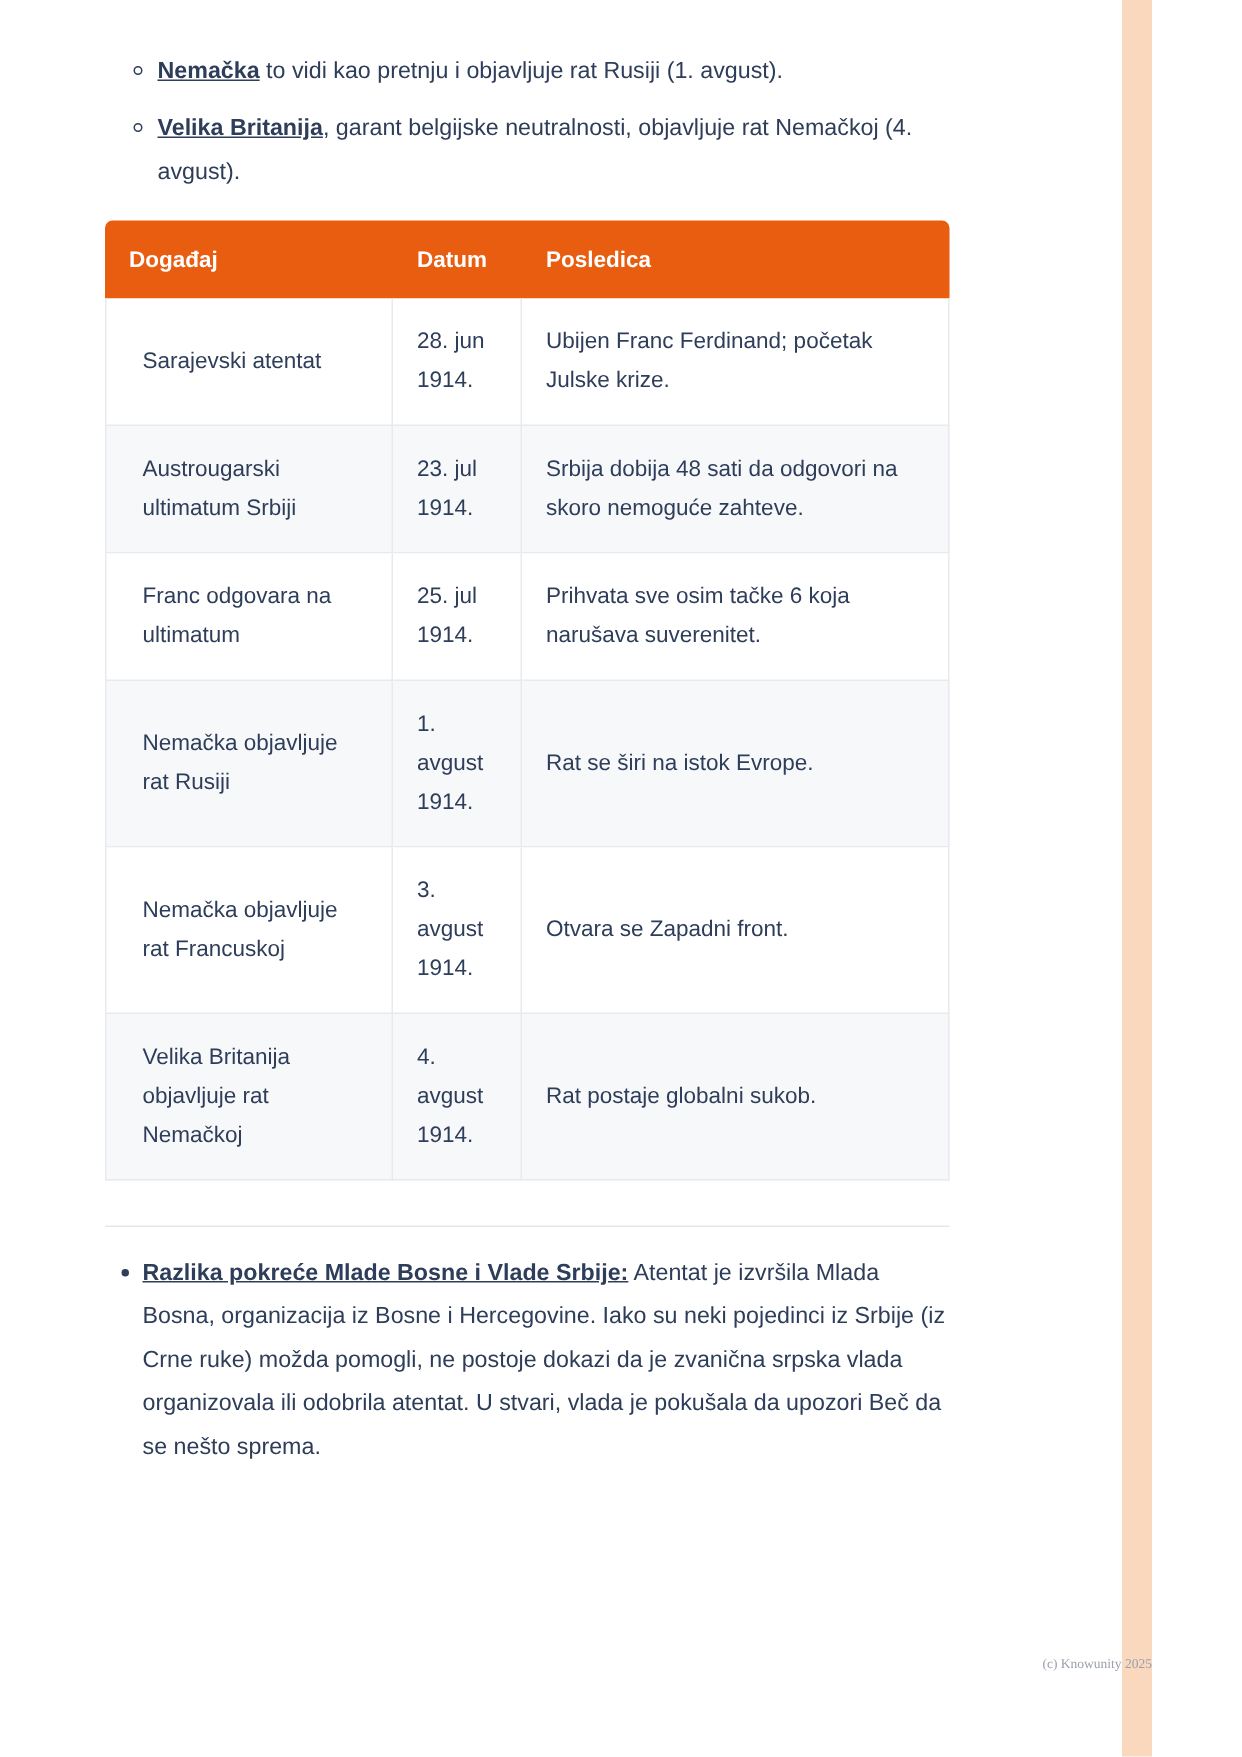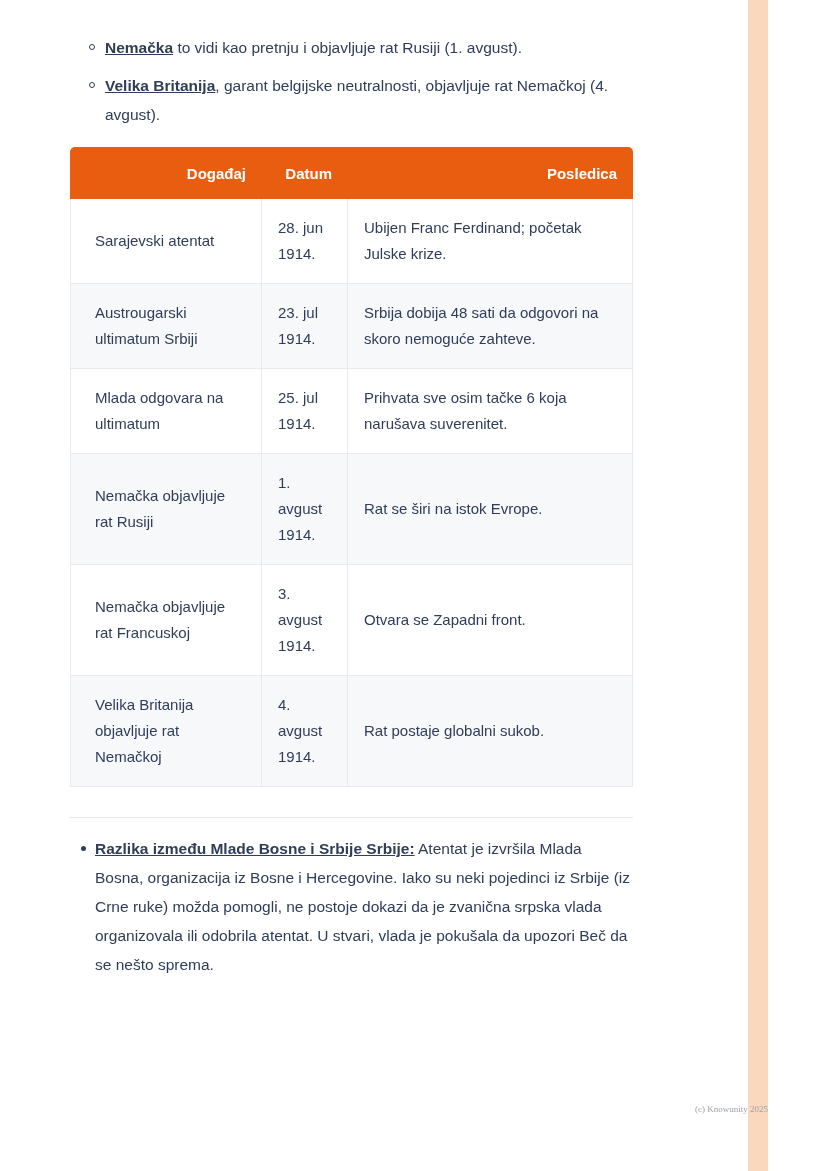--- a/index.html
+++ b/index.html
@@ -45,21 +45,21 @@
     margin-top: 18px;
     width: 563px;
     border-collapse: separate;
     border-spacing: 0;
     font-size: 15px;
   }
   table.events thead th {
     background: #e85d10;
     color: #ffffff;
     font-weight: bold;
-    text-align: right;
+    text-align: left;
     padding: 16px 16px;
     height: 52px;
     vertical-align: middle;
     margin-left: 41px;
   }
   table.events thead th:first-child { border-top-left-radius: 5px; }
   table.events thead th:last-child { border-top-right-radius: 5px; }
   table.events tbody td {
     padding: 16px 16px;
     line-height: 26px;
@@ -144,21 +144,21 @@
         <td>Sarajevski atentat</td>
         <td>28. jun 1914.</td>
         <td>Ubijen Franc Ferdinand; početak Julske krize.</td>
       </tr>
       <tr>
         <td>Austrougarski ultimatum Srbiji</td>
         <td>23. jul 1914.</td>
         <td>Srbija dobija 48 sati da odgovori na skoro nemoguće zahteve.</td>
       </tr>
       <tr>
-        <td>Mlada odgovara na ultimatum</td>
+        <td>Franc odgovara na ultimatum</td>
         <td>25. jul 1914.</td>
         <td>Prihvata sve osim tačke 6 koja narušava suverenitet.</td>
       </tr>
       <tr>
         <td>Nemačka objavljuje rat Rusiji</td>
         <td>1. avgust 1914.</td>
         <td>Rat se širi na istok Evrope.</td>
       </tr>
       <tr>
         <td>Nemačka objavljuje rat Francuskoj</td>
@@ -172,19 +172,19 @@
       </tr>
     </tbody>
   </table>
 
   <div class="divider"></div>
 
 
   <div class="note-list">
     <div class="note-item">
       <span class="disc-bullet"></span>
-      <span class="b">Razlika između Mlade Bosne i Srbije Srbije:</span><span> Atentat je izvršila Mlada Bosna, organizacija iz Bosne i Hercegovine. Iako su neki pojedinci iz Srbije (iz Crne ruke) možda pomogli, ne postoje dokazi da je zvanična srpska vlada organizovala ili odobrila atentat. U stvari, vlada je pokušala da upozori Beč da se nešto sprema.</span>
+      <span class="b">Razlika pokreće Mlade Bosne i Vlade Srbije:</span><span> Atentat je izvršila Mlada Bosna, organizacija iz Bosne i Hercegovine. Iako su neki pojedinci iz Srbije (iz Crne ruke) možda pomogli, ne postoje dokazi da je zvanična srpska vlada organizovala ili odobrila atentat. U stvari, vlada je pokušala da upozori Beč da se nešto sprema.</span>
     </div>
   </div>
 
 </div>
 
 <div class="copyright">(c) Knowunity 2025</div>
 
 </body></html>

